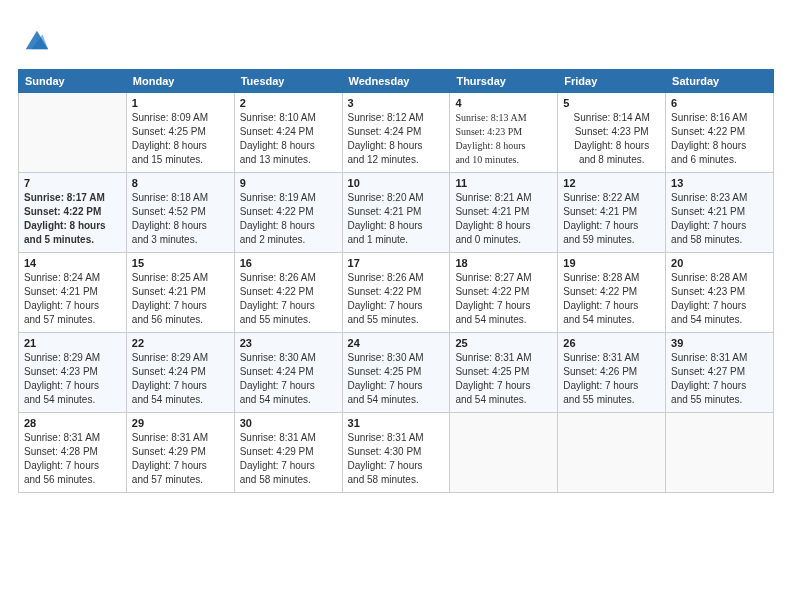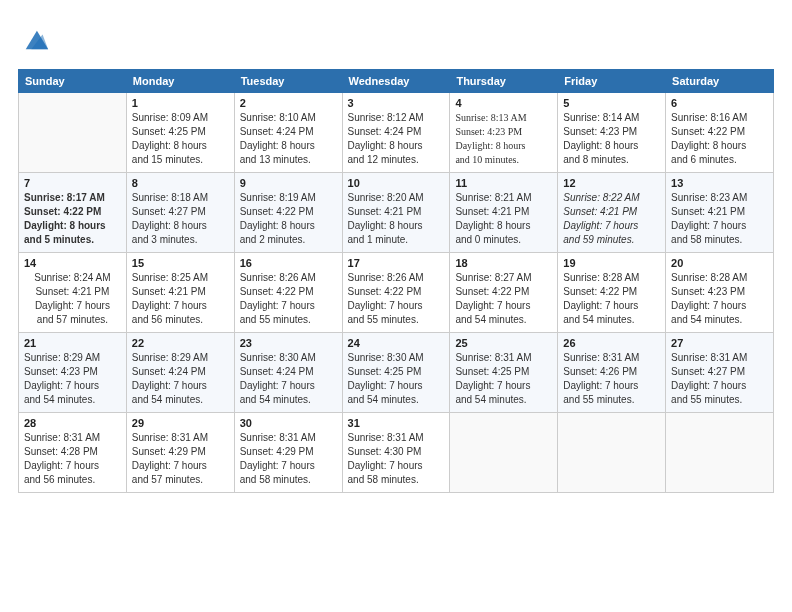--- a/index.html
+++ b/index.html
@@ -154,21 +154,21 @@
           </td>
           <td>
             <span class="day-num">4</span>
             <div class="day-info" style="white-space: pre-line; font-family: Liberation Serif, serif;">Sunrise: 8:13 AM
 Sunset: 4:23 PM
 Daylight: 8 hours
 and 10 minutes.</div>
           </td>
           <td>
             <span class="day-num">5</span>
-            <div class="day-info" style="white-space: pre-line;">Sunrise: 8:14 AM
+            <div class="day-info" style="white-space: pre-line; text-align: center;">Sunrise: 8:14 AM
 Sunset: 4:23 PM
 Daylight: 8 hours
 and 8 minutes.</div>
           </td>
           <td>
             <span class="day-num">6</span>
             <div class="day-info" style="white-space: pre-line;">Sunrise: 8:16 AM
 Sunset: 4:22 PM
 Daylight: 8 hours
 and 6 minutes.</div>
@@ -178,21 +178,21 @@
           <td>
             <span class="day-num">7</span>
             <div class="day-info" style="white-space: pre-line; font-weight: bold;">Sunrise: 8:17 AM
 Sunset: 4:22 PM
 Daylight: 8 hours
 and 5 minutes.</div>
           </td>
           <td>
             <span class="day-num">8</span>
             <div class="day-info" style="white-space: pre-line;">Sunrise: 8:18 AM
-Sunset: 4:27 PM
+Sunset: 4:52 PM
 Daylight: 8 hours
 and 3 minutes.</div>
           </td>
           <td>
             <span class="day-num">9</span>
             <div class="day-info" style="white-space: pre-line;">Sunrise: 8:19 AM
 Sunset: 4:22 PM
 Daylight: 8 hours
 and 2 minutes.</div>
           </td>
@@ -205,37 +205,37 @@
           </td>
           <td>
             <span class="day-num">11</span>
             <div class="day-info" style="white-space: pre-line;">Sunrise: 8:21 AM
 Sunset: 4:21 PM
 Daylight: 8 hours
 and 0 minutes.</div>
           </td>
           <td>
             <span class="day-num">12</span>
-            <div class="day-info" style="white-space: pre-line; font-style: italic;">Sunrise: 8:22 AM
+            <div class="day-info" style="white-space: pre-line;">Sunrise: 8:22 AM
 Sunset: 4:21 PM
 Daylight: 7 hours
 and 59 minutes.</div>
           </td>
           <td>
             <span class="day-num">13</span>
             <div class="day-info" style="white-space: pre-line;">Sunrise: 8:23 AM
 Sunset: 4:21 PM
 Daylight: 7 hours
 and 58 minutes.</div>
           </td>
         </tr>
         <tr>
           <td>
             <span class="day-num">14</span>
-            <div class="day-info" style="white-space: pre-line; text-align: center;">Sunrise: 8:24 AM
+            <div class="day-info" style="white-space: pre-line;">Sunrise: 8:24 AM
 Sunset: 4:21 PM
 Daylight: 7 hours
 and 57 minutes.</div>
           </td>
           <td>
             <span class="day-num">15</span>
             <div class="day-info" style="white-space: pre-line;">Sunrise: 8:25 AM
 Sunset: 4:21 PM
 Daylight: 7 hours
 and 56 minutes.</div>
@@ -313,21 +313,21 @@
 and 54 minutes.</div>
           </td>
           <td>
             <span class="day-num">26</span>
             <div class="day-info" style="white-space: pre-line;">Sunrise: 8:31 AM
 Sunset: 4:26 PM
 Daylight: 7 hours
 and 55 minutes.</div>
           </td>
           <td>
-            <span class="day-num">27</span>
+            <span class="day-num">39</span>
             <div class="day-info" style="white-space: pre-line;">Sunrise: 8:31 AM
 Sunset: 4:27 PM
 Daylight: 7 hours
 and 55 minutes.</div>
           </td>
         </tr>
         <tr>
           <td>
             <span class="day-num">28</span>
             <div class="day-info" style="white-space: pre-line;">Sunrise: 8:31 AM

